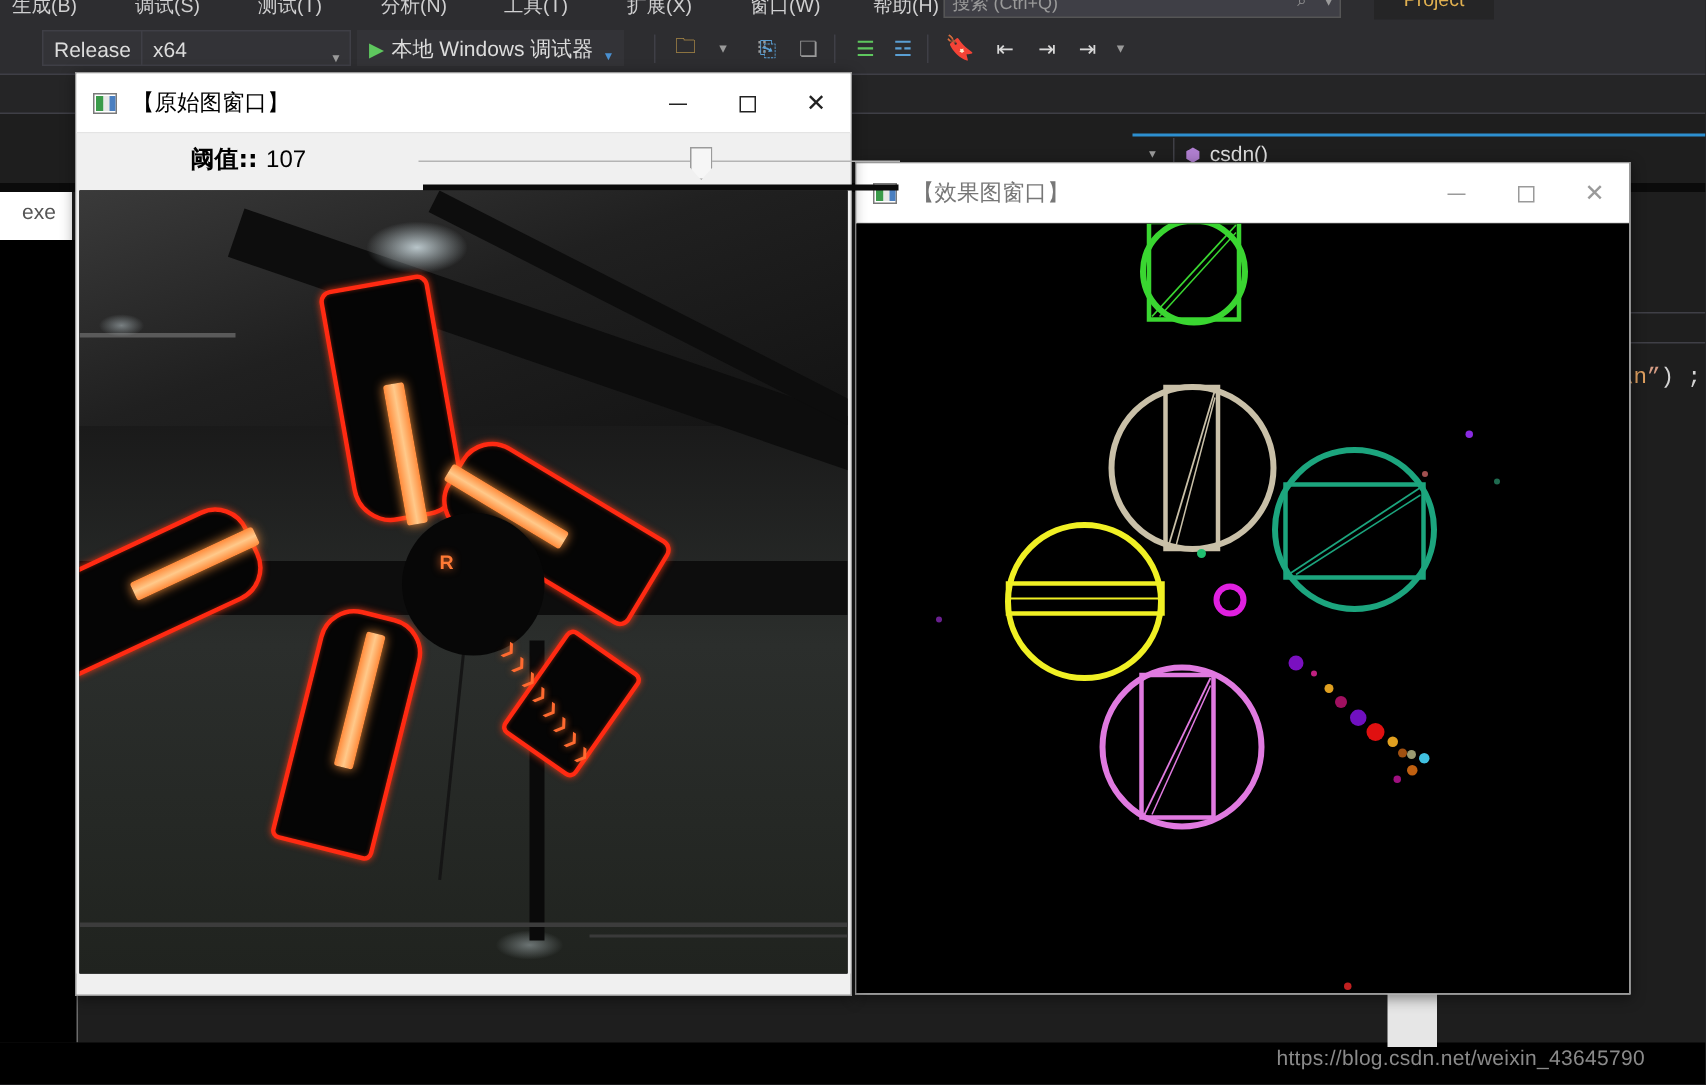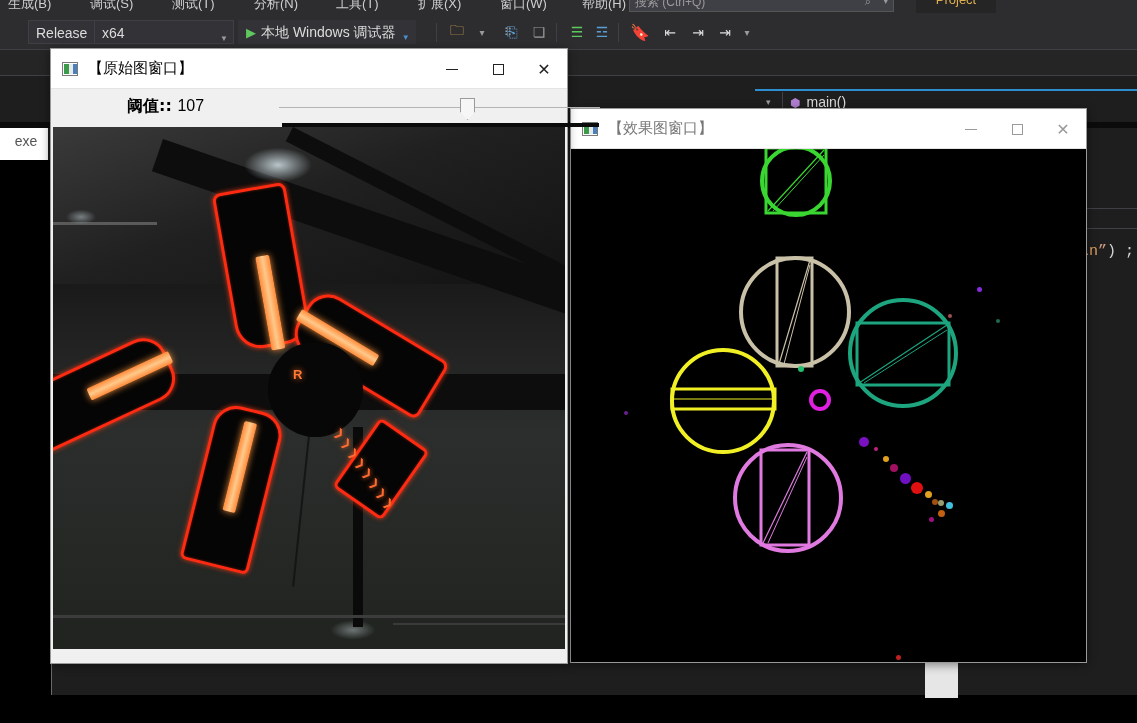--- a/index.html
+++ b/index.html
@@ -181,21 +181,21 @@
 <body>
 
 <div id="ide-root">
 
   <div class="editor-area"></div>
   <div class="nav-bar"></div>
   <div class="nav-tabline"></div>
   <div class="nav-combo-arrow">▾</div>
   <div class="nav-divider"></div>
   <div class="nav-method">
-    <span class="gly">⬢</span><span>main()</span>
+    <span class="gly">⬢</span><span>csdn()</span>
   </div>
 
   <div class="hrule" style="left:1080px; top:208px; width:57px;"></div>
   <div class="hrule" style="left:1080px; top:228px; width:57px;"></div>
 
   <div class="code-frag">
     <span class="esc">\n</span><span class="str">”</span><span class="pn">) ;</span>
   </div>
 
   <div class="menu-strip">
@@ -248,20 +248,21 @@
   </div>
 
   <div class="console-black-top"></div>
   <div class="console-win"></div>
   <div class="console-tab">
     <span>exe</span>
   </div>
 
   <div class="bottom-strip"></div>
   <div class="wm-patch"></div>
+  <div class="watermark">https://blog.csdn.net/weixin_43645790</div>
 </div>
 
 <div class="cvwin" style="left:570px; top:108px; width:517px; height:555px;">
   <div class="cv-title">
     <span class="cv-icon">
       <i class="g"></i>
         <i class="w"></i>
         <i class="b"></i>
     </span>
     <span class="cv-title-text inactive">【效果图窗口】</span>

